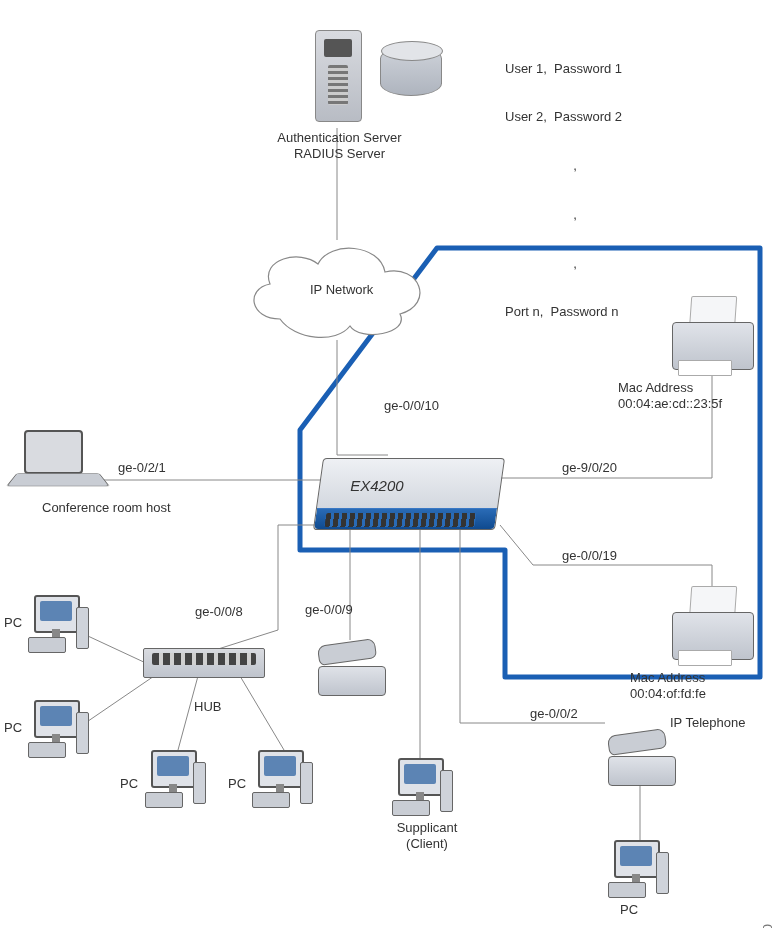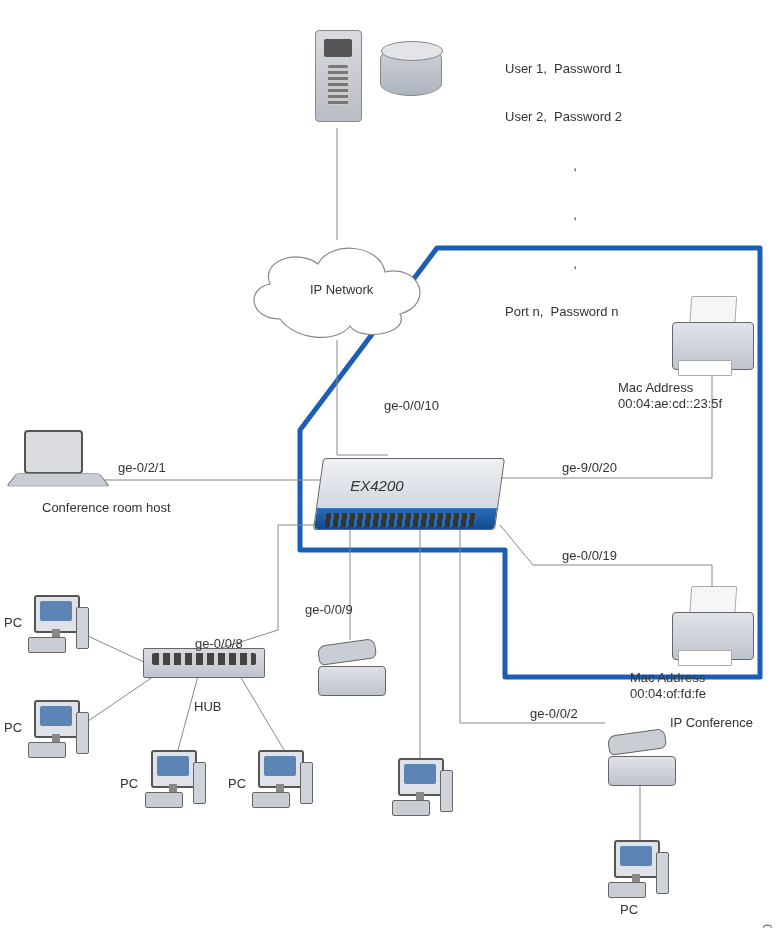--- a/index.html
+++ b/index.html
@@ -211,20 +211,22 @@
     <div>User 1,  Password 1</div>
     <div>User 2,  Password 2</div>
     <div style="text-align:center; width:140px;">,</div>
     <div style="text-align:center; width:140px;">,</div>
     <div style="text-align:center; width:140px;">,</div>
     <div>Port n,  Password n</div>
   </div>
 
   <div class="icon tower" style="left:315px; top:30px;"></div>
   <div class="icon db" style="left:380px; top:46px;"></div>
+  <div class="label center" style="left:272px; top:130px; width:135px;">Authentication Server
+RADIUS Server</div>
 
   <div class="icon cloud" style="left:240px; top:234px;">
     <svg viewBox="0 0 190 110">
       <path d="M40 85 C10 85 5 55 30 50 C20 25 60 15 78 30 C90 6 140 10 145 38 C180 30 195 70 160 80 C170 100 120 108 110 92 C96 110 55 106 40 85 Z" fill="#ffffff" stroke="#888" stroke-width="1.2"></path>
     </svg>
   </div>
   <div class="label" style="left:310px; top:282px;">IP Network</div>
   <div class="label" style="left:356px; top:398px;margin-left:28px;">ge-0/0/10</div>
 
   <div class="laptop" style="left:12px; top:430px;">
@@ -235,21 +237,21 @@
   <div class="label" style="left:4px; top:500px;margin-left:38px;">Conference room host</div>
 
   <div class="switch" style="left:318px; top:458px;">
     <div class="blue"></div>
       <div class="ports"></div>
     <div class="tag">EX4200</div>
   </div>
 
   <div class="hub" style="left:143px; top:648px;"></div>
   <div class="label" style="left:194px; top:686px;margin-top:13px;">HUB</div>
-  <div class="label" style="left:195px; top:636px;">ge-0/0/8</div>
+  <div class="label" style="left:195px; top:604px;">ge-0/0/8</div>
 
   <div class="pc" style="left:28px; top:595px;">
       <div class="mon"></div>
       <div class="stand"></div>
       <div class="kb"></div>
       <div class="box"></div>
     </div>
   <div class="label" style="left:4px; top:615px;">PC</div>
 
   <div class="pc" style="left:28px; top:700px;">
@@ -281,27 +283,29 @@
       <div class="hs"></div>
       <div class="deck"></div>
     </div>
 
   <div class="pc" style="left:392px; top:758px;">
       <div class="mon"></div>
       <div class="stand"></div>
       <div class="kb"></div>
       <div class="box"></div>
     </div>
+  <div class="label center" style="left:372px; top:820px; width:110px;">Supplicant
+(Client)</div>
 
   <div class="label" style="left:530px; top:706px;">ge-0/0/2</div>
   <div class="phone" style="left:608px; top:730px;">
       <div class="hs"></div>
       <div class="deck"></div>
     </div>
-  <div class="label" style="left:670px; top:715px;">IP Conference</div>
+  <div class="label" style="left:670px; top:715px;">IP Telephone</div>
   <div class="pc" style="left:608px; top:840px;">
       <div class="mon"></div>
       <div class="stand"></div>
       <div class="kb"></div>
       <div class="box"></div>
     </div>
   <div class="label" style="left:620px; top:902px;">PC</div>
 
   <div class="printer" style="left:672px; top:300px;">
       <div class="tray"></div>

